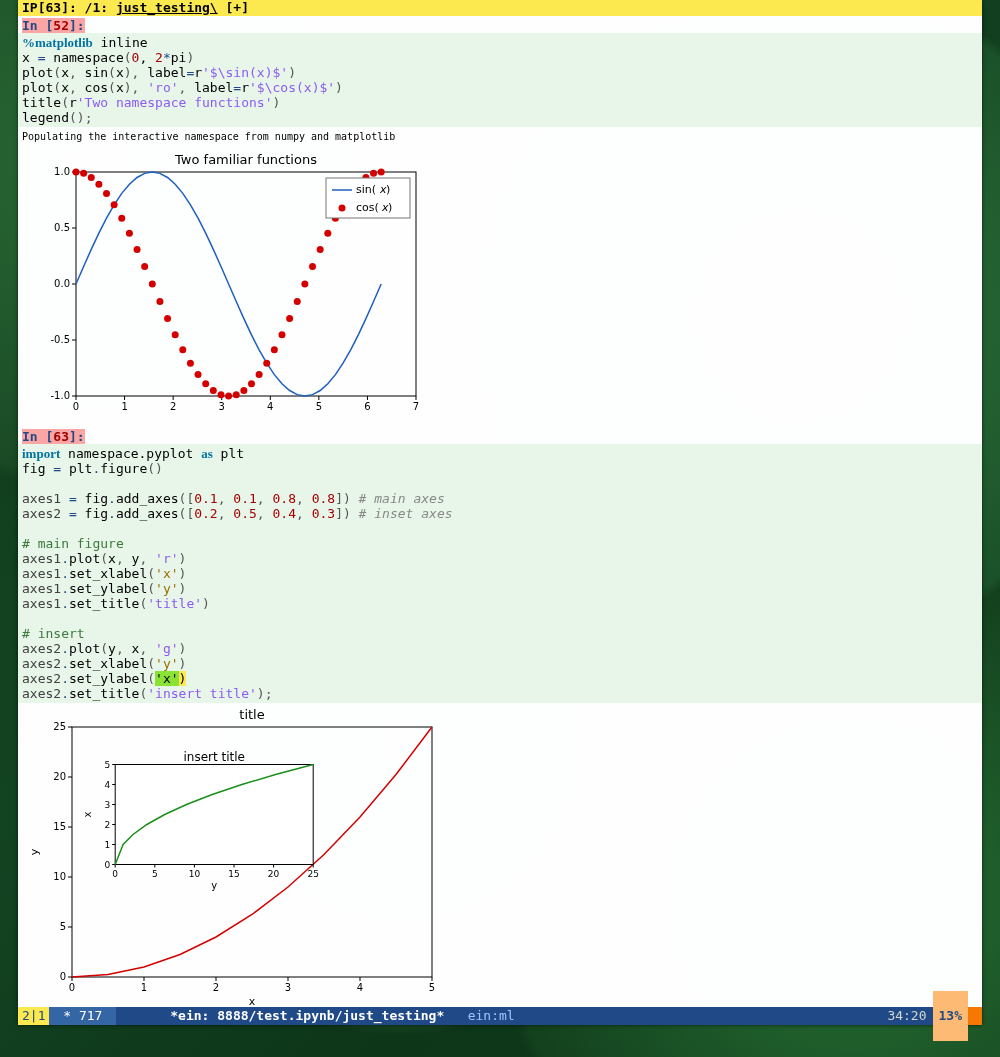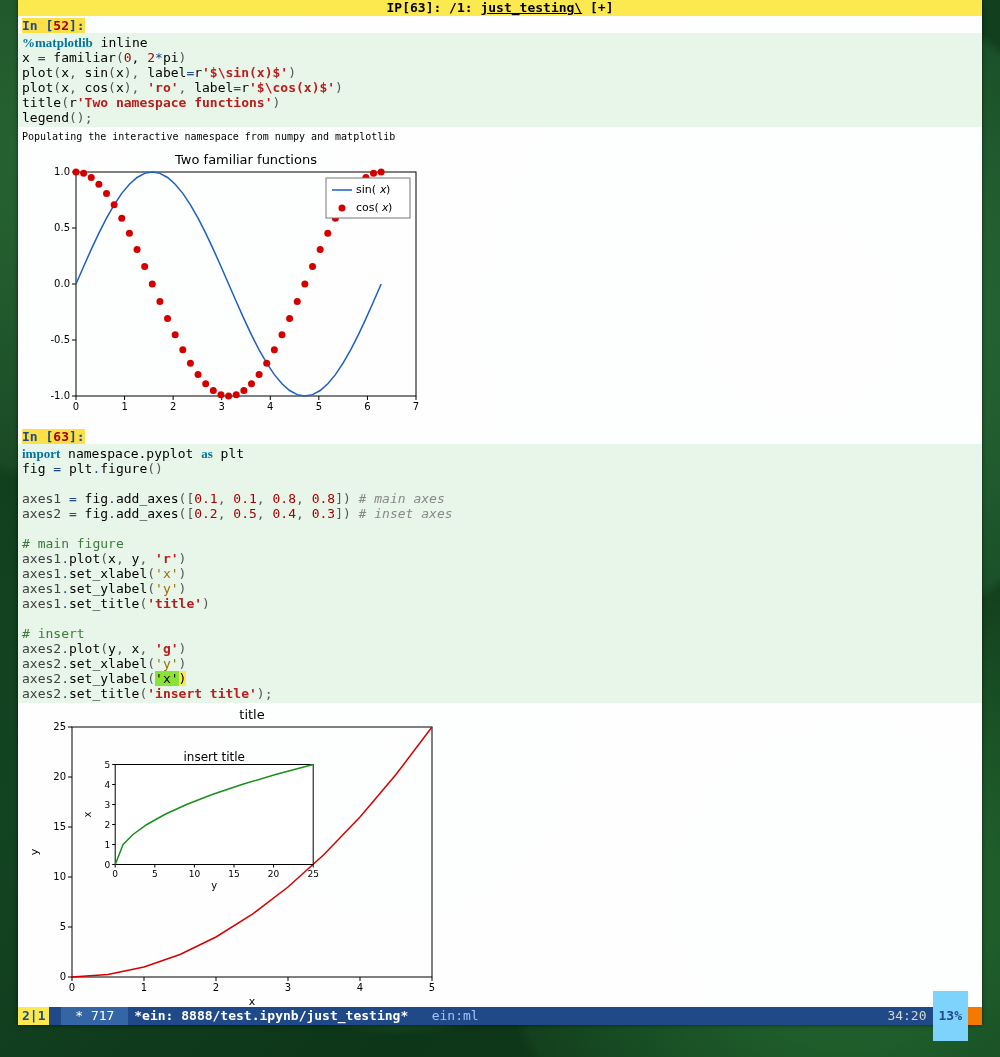--- a/index.html
+++ b/index.html
@@ -36,32 +36,31 @@
   }
   .titlebar {
     background: #fce94f;
     color: #000;
     font-weight: bold;
     padding: 0 4px;
     height: 16px;
     line-height: 16px;
     font-size: 13px;
     white-space: pre;
-    text-align: center;
   }
   .titlebar .hl { text-decoration: underline; }
   .content {
     flex: 1;
     background: rgba(255,255,255,0.88);
     overflow: hidden;
     padding: 0;
   }
   .cell-prompt {
     display: inline-block;
-    background: #fde047;
+    background: #fca5a5;
     color: #204a87;
     font-weight: bold;
     padding: 0 0;
     margin: 2px 8px 0 4px;
   }
   .cell-prompt .num { color: #a40000; }
   .code-block {
     background: #e8f5e9;
     padding: 2px 4px 2px 4px;
     white-space: pre;
@@ -74,21 +73,21 @@
     white-space: pre;
     line-height: 15px;
     font-size: 10px;
     color: #000;
     background: rgba(255,255,255,0.0);
   }
   
   .kw   { color: #0073a0; font-weight: bold; font-family: Liberation Serif, serif; }
   .n    { color: #a40000; }     
   .str  { color: #9a6e00; }     
-  .str2 { color: #b91c1c; font-weight: bold; }     
+  .str2 { color: #8b5cf6; }     
   .var  { color: #404040; }     
   .op   { color: #204a87; }     
   .cmt  { color: #888; font-style: italic; }
   .cmtg { color: #3c7a3c; }
   .par  { color: #555; }
   .cursor-region { background: #8ae234; }
   .cursor-box    { background: #fce94f; }
 
   .plot-area {
     background: transparent;
@@ -98,45 +97,45 @@
   .statusbar {
     height: 18px;
     background: #204a87;
     color: #fff;
     display: flex;
     align-items: center;
     font-size: 13px;
     line-height: 18px;
     white-space: pre;
   }
-  .statusbar .seg-yellow { background: #fce94f; color: #204a87; padding: 0 4px; font-weight: bold; }
-  .statusbar .seg-blue   { background: #3465a4; color: #fff; padding: 0 6px; margin-left: 12px; }
-  .statusbar .seg-main   { flex: 1; padding: 0 6px; }
+  .statusbar .seg-yellow { background: #fce94f; color: #204a87; padding: 0 4px; font-weight: normal; }
+  .statusbar .seg-blue   { background: #3465a4; color: #fff; padding: 0 6px; }
+  .statusbar .seg-main   { flex: 1; padding: 0 6px; margin-left: 48px; }
   .statusbar .file { color: #fff; font-weight: bold; }
   .statusbar .mode { color: #a0c4ff; }
   .statusbar .pos  { color: #d3d7cf; padding: 4px 6px; }
-  .statusbar .pct  { background: #7dd3fc; color: #204a87; padding: 16px 6px; font-weight: bold; }
+  .statusbar .pct  { background: #fdba74; color: #204a87; padding: 16px 6px; font-weight: bold; }
   .statusbar .end  { background: #f57900; width: 14px; height: 18px; }
 
   svg text { font-family: "DejaVu Sans", Arial, sans-serif; }
 </style>
 </head>
 <body>
 
 <div class="desktop">
   <div class="window">
 
     <div class="titlebar"><span>IP[</span><span>63</span><span>]: /1: </span><span class="hl">just_testing\</span><span> [+]</span></div>
 
     <div class="content">
 
       <div>
         <span class="cell-prompt"><span>In [</span><span class="num">52</span><span>]:</span></span>
 <div class="code-block"><span class="kw">%matplotlib</span><span> inline</span>
-<span>x</span><span class="op"> = </span><span>familiar</span><span class="par">(</span><span class="n">0</span><span>, </span><span class="n">2</span><span class="op">*</span><span>pi</span><span class="par">)</span>
+<span>x</span><span class="op"> = </span><span>namespace</span><span class="par">(</span><span class="n">0</span><span>, </span><span class="n">2</span><span class="op">*</span><span>pi</span><span class="par">)</span>
 <span id="c52l3">plot<span class="par">(</span>x<span class="par">,</span> sin<span class="par">(</span>x<span class="par">)</span><span class="par">,</span> label<span class="op">=</span>r<span class="str2">'$\sin(x)$'</span><span class="par">)</span></span>
 <span id="c52l4">plot<span class="par">(</span>x<span class="par">,</span> cos<span class="par">(</span>x<span class="par">)</span><span class="par">,</span> <span class="str2">'ro'</span><span class="par">,</span> label<span class="op">=</span>r<span class="str2">'$\cos(x)$'</span><span class="par">)</span></span>
 <span id="c52l5">title<span class="par">(</span>r<span class="str2">'Two namespace functions'</span><span class="par">)</span></span>
 <span id="c52l6">legend<span class="par">(</span><span class="par">)</span><span class="par">;</span></span></div>
         <div class="output-text">Populating the interactive namespace from numpy and matplotlib</div>
 
         <div class="plot-area">
           <svg id="plot1" width="400" height="268">
               <rect x="50" y="22" width="340" height="224" fill="none" stroke="#000"></rect>
               <text x="220" y="14" text-anchor="middle" font-size="13">Two familiar functions</text>

